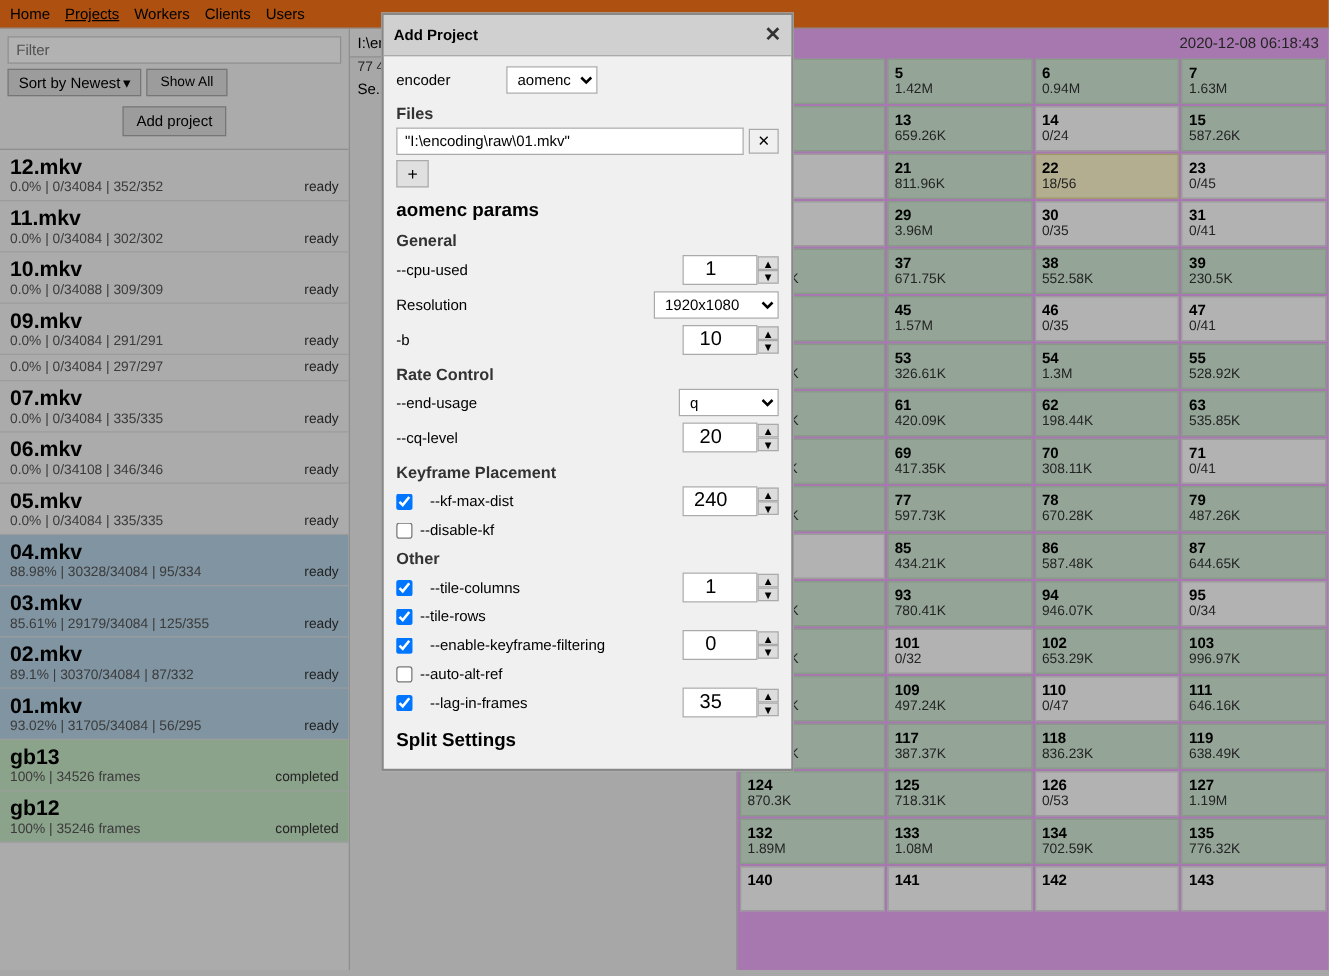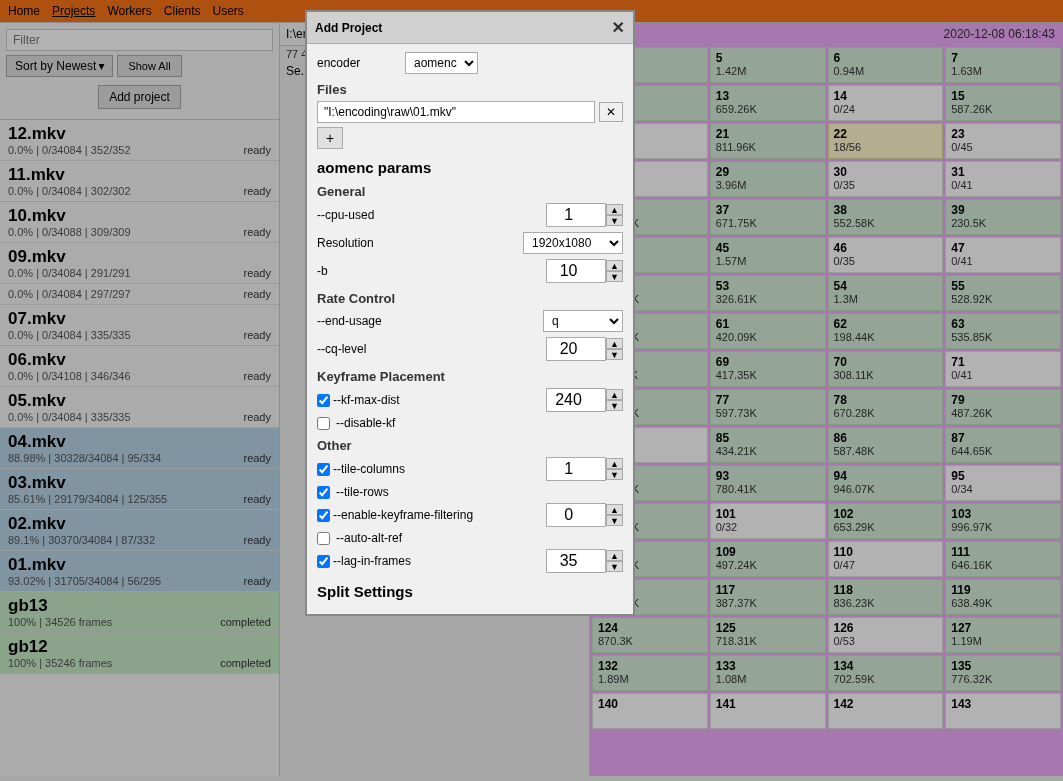--- a/index.html
+++ b/index.html
@@ -69,21 +69,21 @@
     .param-input { width: 80px; padding: 2px 4px; border: 1px solid #aaa; font-size: 12px; text-align: right; }
     .param-select { padding: 2px 4px; border: 1px solid #aaa; background: #fff; font-size: 12px; width: 80px; }
     .param-spinner { display: flex; align-items: center; gap: 0; }
     .param-spinner input { width: 60px; padding: 2px 4px; border: 1px solid #aaa; font-size: 16px; text-align: center; }
     .spinner-btns { display: flex; flex-direction: column; }
     .spinner-btn { background: #ddd; border: 1px solid #aaa; cursor: pointer; font-size: 9px; padding: 0 3px; line-height: 10px; height: 11px; }
     .checkbox-row { display: flex; align-items: center; gap: 6px; margin-bottom: 4px; }
     .checkbox-row input[type=checkbox] { cursor: pointer; }
     .checkbox-row label { font-size: 12px; }
     .kf-row { display: flex; align-items: center; justify-content: space-between; margin-bottom: 4px; }
-    .kf-left { display: flex; align-items: center; gap: 3px; }
+    .kf-left { display: flex; align-items: center; gap: 14px; }
   </style>
 </head>
 <body>
 
 <div class="top-nav">
   <span>Home</span>
   <span class="link">Projects</span>
   <span>Workers</span>
   <span>Clients</span>
   <span>Users</span>

